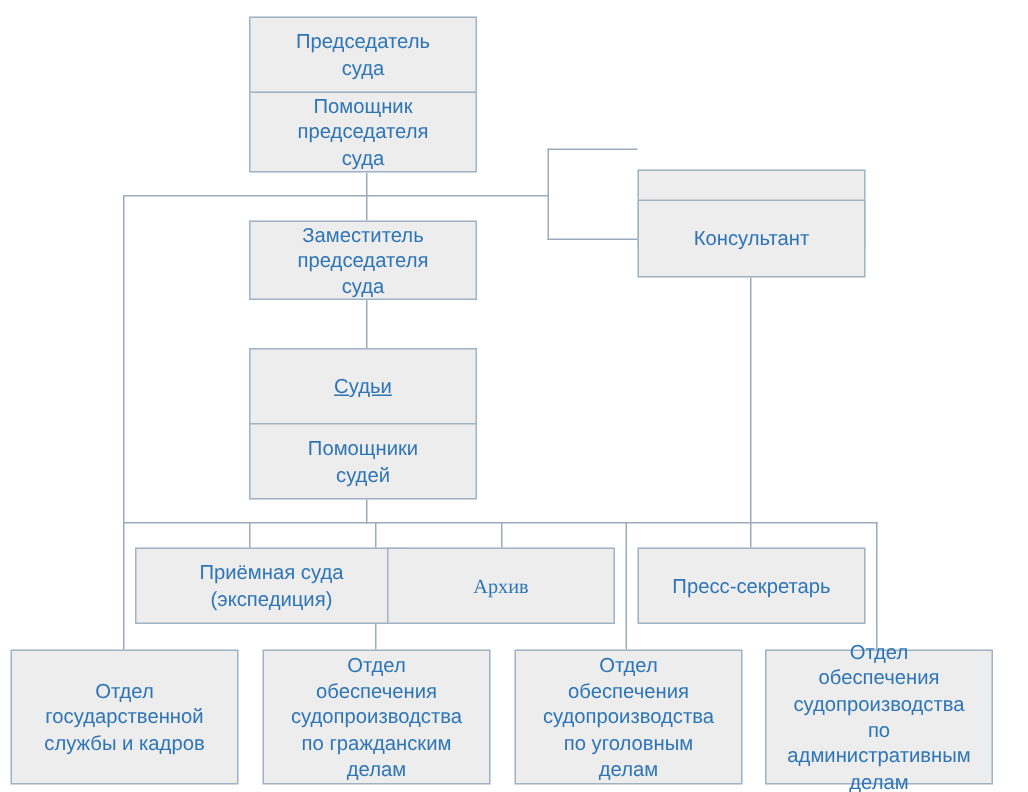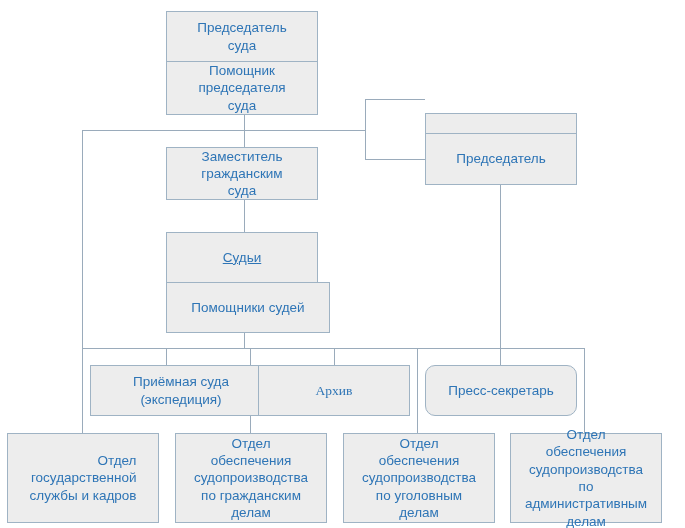--- a/index.html
+++ b/index.html
@@ -54,43 +54,43 @@
     <span class="lbl">Председатель суда</span>
   </div>
   <div class="node" style="left:166px;top:61px;width:152px;height:54px;align-items:center;">
     <span class="lbl">Помощник
 председателя суда</span>
   </div>
   <div class="node" style="left:425px;top:73px;width:152px;height:52px;margin-top:40px;">
     <span class="lbl">Администратор</span>
   </div>
   <div class="node" style="left:425px;top:133px;width:152px;height:52px;">
-    <span class="lbl">Председатель</span>
+    <span class="lbl">Консультант</span>
   </div>
   <div class="node" style="left:166px;top:147px;width:152px;height:53px;">
     <span class="lbl">Заместитель
-гражданским суда</span>
+председателя суда</span>
   </div>
   <div class="node" style="left:166px;top:232px;width:152px;height:51px;text-decoration:underline;">
     <span class="lbl">Судьи</span>
   </div>
-  <div class="node" style="left:166px;top:282px;width:164px;height:51px;">
+  <div class="node" style="left:166px;top:282px;width:152px;height:51px;">
     <span class="lbl">Помощники судей</span>
   </div>
   <div class="node" style="left:90px;top:365px;width:182px;height:51px;">
     <span class="lbl">Приёмная суда
 (экспедиция)</span>
   </div>
   <div class="node" style="left:258px;top:365px;width:152px;height:51px;font-family:Liberation Serif, serif;">
     <span class="lbl">Архив</span>
   </div>
-  <div class="node" style="left:425px;top:365px;width:152px;height:51px;border-radius:10px;">
+  <div class="node" style="left:425px;top:365px;width:152px;height:51px;">
     <span class="lbl">Пресс-секретарь</span>
   </div>
-  <div class="node" style="left:7px;top:433px;width:152px;height:90px;text-align:right;">
+  <div class="node" style="left:7px;top:433px;width:152px;height:90px;">
     <span class="lbl">Отдел
 государственной
 службы и кадров</span>
   </div>
   <div class="node" style="left:175px;top:433px;width:152px;height:90px;">
     <span class="lbl">Отдел обеспечения
 судопроизводства
 по гражданским
 делам</span>
   </div>

